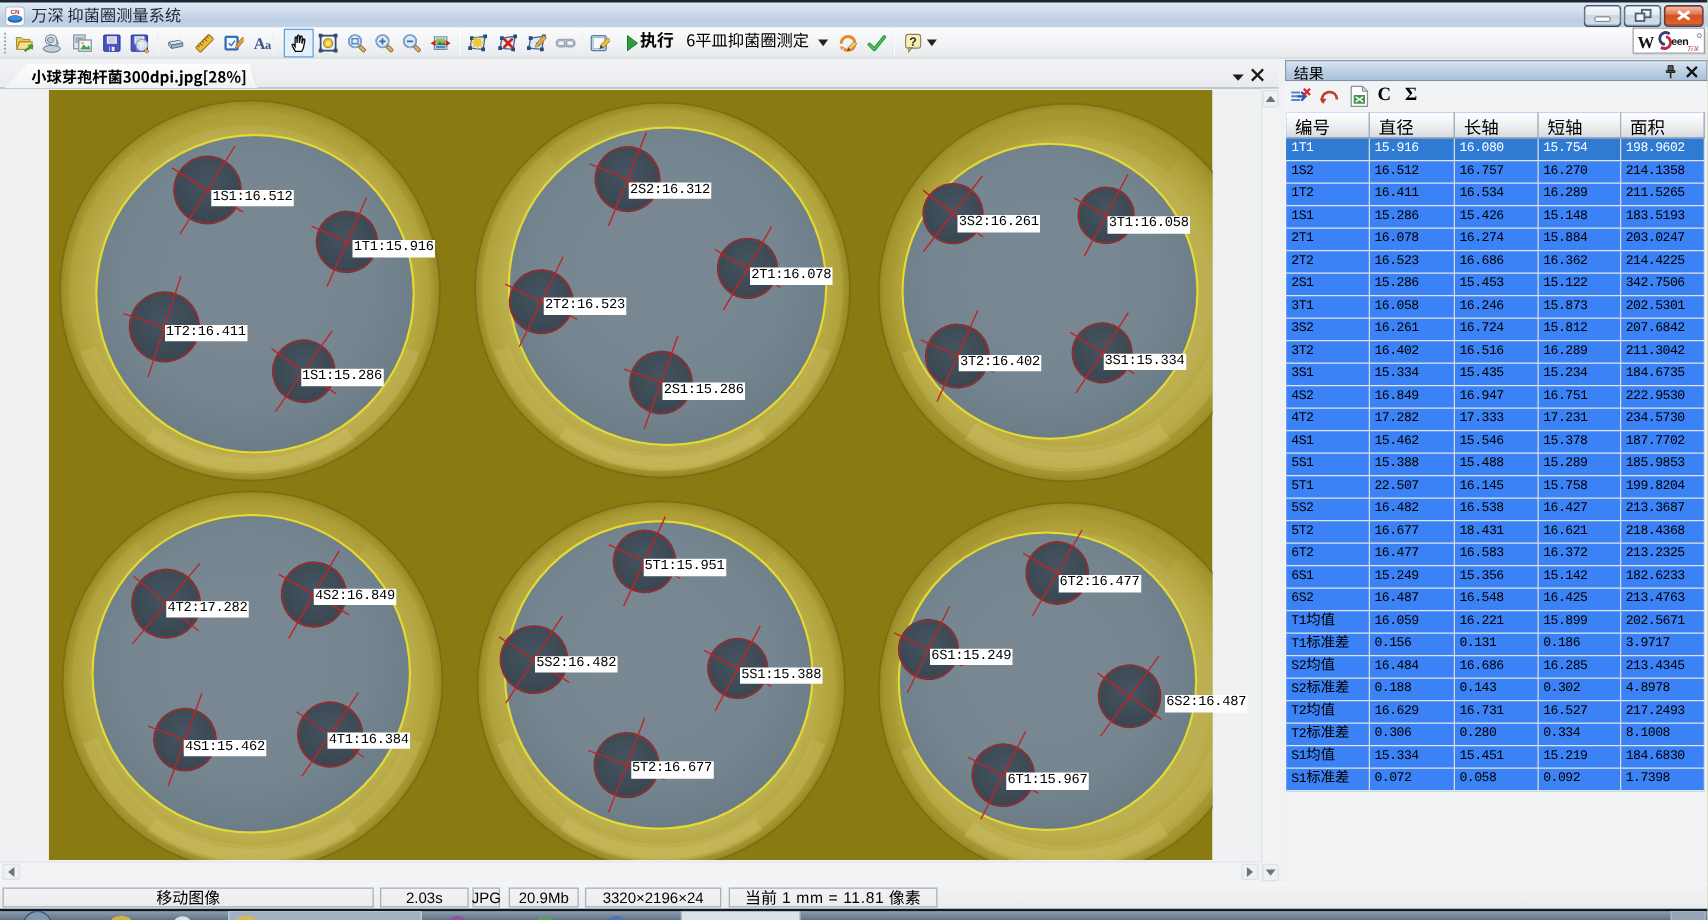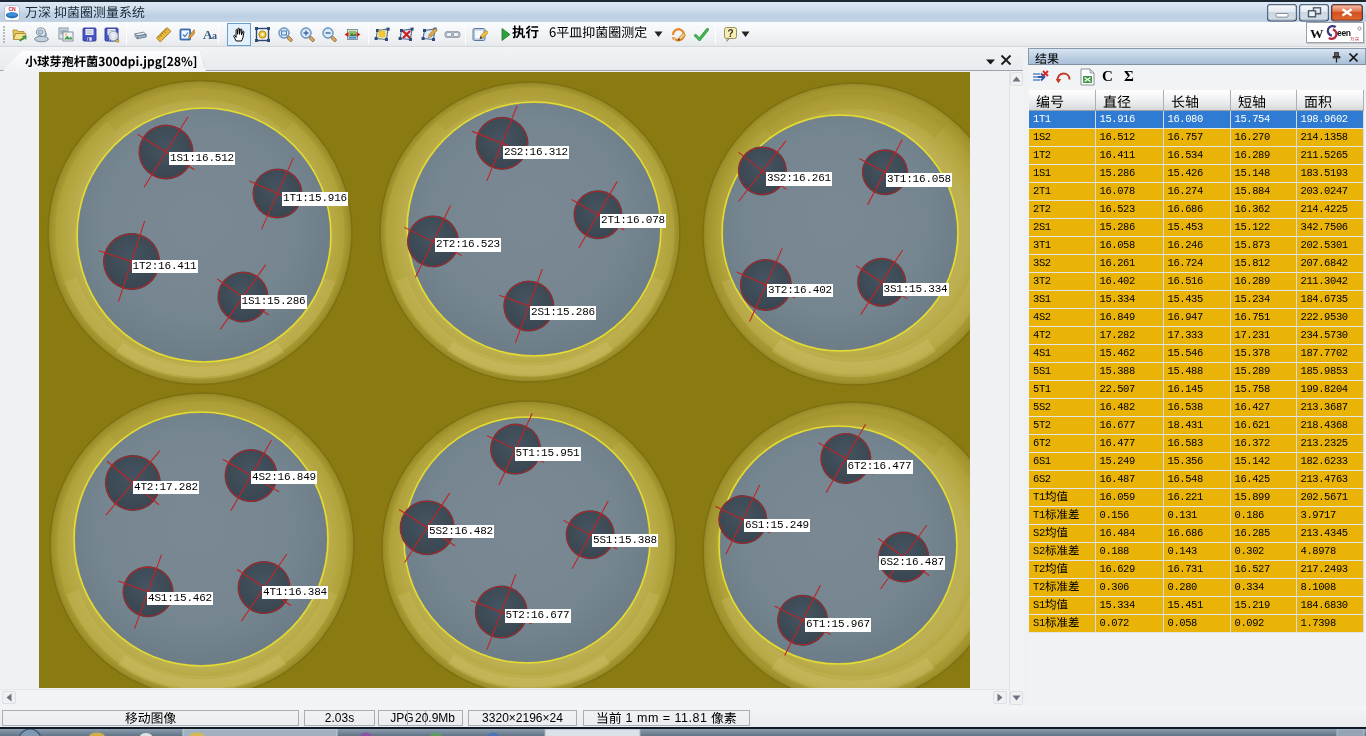--- a/index.html
+++ b/index.html
@@ -13,21 +13,21 @@
 #canvasbg{left:0;top:71px;width:1023px;height:635px;background:#f0f1f3}
 #photo{left:39px;top:72px}
 .lbl{position:absolute;background:#fff;color:#000;font-family:"Liberation Mono",monospace;font-size:11px;line-height:13.5px;height:13.5px;padding:0 1px;letter-spacing:-0.2px;white-space:nowrap}
 #vscroll{left:1009px;top:71px;width:14px;height:635px;background:#f2f3f5;border-left:1px solid #e0e3e6}
 #hscroll{left:0px;top:689px;width:1009px;height:17px;background:#f2f3f5;border-top:1px solid #e4e6e9}
 .sbtn{position:absolute;background:#eef0f2;border:1px solid #dde0e4;border-radius:2px;display:flex;align-items:center;justify-content:center}
 #panel{left:1028px;top:48px;width:338px;height:660px;background:#f0f2f4}
 #ptitle{position:absolute;left:0;top:0;width:338px;height:17px;background:linear-gradient(#d8e4f2,#bccfe2 55%,#aac0d8);border:1px solid #8899ab;border-bottom-color:#7f90a2}
 #ptools{position:absolute;left:0;top:17px;width:338px;height:25px;background:#f1f3f5}
 table{border-collapse:collapse;table-layout:fixed}
-#rtable{position:absolute;left:1px;top:42px;width:316px;background:#eab308;font-family:"Liberation Mono",monospace;font-size:10.5px;letter-spacing:-0.4px;color:#000}
+#rtable{position:absolute;left:1px;top:42px;width:316px;background:#3b82f6;font-family:"Liberation Mono",monospace;font-size:10.5px;letter-spacing:-0.4px;color:#000}
 #rtable th{height:20px;background:linear-gradient(#ffffff,#f1f2f3 45%,#dcdee1 90%,#d4d6d9);border-right:1px solid #aab0b6;border-bottom:1px solid #9aa0a7;font-weight:normal;text-align:left;padding:0 0 0 7px;font-size:12px}
 #rtable th .cjk{position:relative;top:2px}
 #rtable td{height:18px;border-right:1px solid #d7dade;border-bottom:1px solid #e2e5e8;padding:0 0 0 4px;white-space:nowrap;overflow:hidden}
 #rtable tr.sel td{background:#2f7ad2;color:#fff}
 #statusbar{left:0;top:706px;width:1366px;height:21px;background:linear-gradient(#f4f5f6,#e9ebee)}
 .sbox{position:absolute;top:4px;height:16px;border:1px solid #a9aeb5;display:flex;align-items:center;justify-content:center;font-size:12px;color:#000}
 #taskbar{left:0;top:727px;width:1366px;height:9px;background:linear-gradient(#8b9cae,#647487);border-top:2px solid #101a26}
 .cjk{display:inline-block;vertical-align:middle}
 .cjk svg{display:block}
 </style></head><body>
@@ -532,21 +532,21 @@
 <div class="lbl" style="left:133px;top:480.5px">4T2:17.282</div>
 <div class="lbl" style="left:251px;top:470.5px">4S2:16.849</div>
 <div class="lbl" style="left:147px;top:591.5px">4S1:15.462</div>
 <div class="lbl" style="left:262px;top:585.5px">4T1:16.384</div>
 <div class="lbl" style="left:514.5px;top:447px">5T1:15.951</div>
 <div class="lbl" style="left:428px;top:524.5px">5S2:16.482</div>
 <div class="lbl" style="left:592px;top:533.5px">5S1:15.388</div>
 <div class="lbl" style="left:504.5px;top:609px">5T2:16.677</div>
 <div class="lbl" style="left:846.5px;top:460px">6T2:16.477</div>
 <div class="lbl" style="left:744px;top:518.5px">6S1:15.249</div>
-<div class="lbl" style="left:879px;top:556px">6S2:16.487</div>
+<div class="lbl" style="left:932px;top:556px">6S2:16.487</div>
 <div class="lbl" style="left:805px;top:618px">6T1:15.967</div>
 <div id="vscroll" class="abs"></div>
 <div class="sbtn" style="left:1010px;top:72px;width:13px;height:14px">
     <svg width="9" height="6">
       <path d="M4.5 0.5 L8.5 5.5 H0.5z" fill="#6a7480"></path>
     </svg>
   </div>
 <div class="sbtn" style="left:1010px;top:691px;width:13px;height:14px">
     <svg width="9" height="6">
       <path d="M4.5 5.5 L8.5 0.5 H0.5z" fill="#6a7480"></path>
@@ -845,21 +845,21 @@
   </div>
 <div id="statusbar" class="abs">
     <div class="sbox" style="left:2px;width:297px">
       <span class="cjk">
         <svg width="52" height="16" viewBox="0 0 52 16">
           <path fill="#000" d="M4.4 2.2C3.5 2.6 2.0 2.9 0.7 3.2C0.8 3.4 1.0 3.7 1.0 3.9C1.5 3.8 2.0 3.8 2.5 3.6V5.7H0.6V6.6H2.4C1.9 8.1 1.1 9.8 0.4 10.7C0.6 10.9 0.8 11.3 0.9 11.6C1.5 10.8 2.1 9.4 2.5 8.1V13.8H3.4V7.9C3.8 8.5 4.3 9.3 4.4 9.6L5.0 8.9C4.8 8.6 3.8 7.3 3.4 6.9V6.6H5.0V5.7H3.4V3.4C4.0 3.3 4.5 3.1 5.0 2.9ZM6.5 5.3C7.0 5.5 7.4 5.9 7.8 6.2C6.9 6.7 5.9 7.0 4.9 7.3C5.1 7.5 5.3 7.8 5.4 8.0C8.0 7.3 10.4 6.0 11.5 3.5L10.9 3.2L10.8 3.3H8.4C8.7 2.9 8.9 2.6 9.2 2.2L8.2 2.0C7.6 3.0 6.5 4.1 4.9 4.9C5.1 5.0 5.4 5.3 5.5 5.5C6.3 5.1 7.0 4.6 7.5 4.1H10.2C9.8 4.7 9.2 5.3 8.6 5.7C8.2 5.4 7.7 5.0 7.2 4.8ZM7.2 10.3C7.7 10.6 8.2 11.1 8.6 11.5C7.4 12.3 6.1 12.8 4.6 13.1C4.8 13.3 5.0 13.6 5.1 13.9C8.3 13.1 11.1 11.5 12.3 8.1L11.6 7.8L11.5 7.9H9.2C9.5 7.6 9.7 7.2 9.9 6.9L8.9 6.7C8.3 7.8 7.0 9.2 5.0 10.0C5.3 10.2 5.5 10.5 5.7 10.7C6.8 10.1 7.7 9.4 8.5 8.7H11.0C10.6 9.6 10.0 10.3 9.3 10.9C8.9 10.5 8.4 10.1 7.9 9.8Z M13.9 3.1V4.0H18.9V3.1ZM21.2 2.3C21.2 3.2 21.2 4.1 21.1 5.0H19.3V5.9H21.1C20.9 8.8 20.4 11.5 18.7 13.1C18.9 13.3 19.3 13.6 19.4 13.8C21.3 12.0 21.8 9.1 22.0 5.9H23.9C23.8 10.5 23.6 12.2 23.3 12.6C23.2 12.7 23.0 12.7 22.8 12.7C22.5 12.7 21.8 12.7 21.1 12.7C21.3 13.0 21.4 13.4 21.4 13.6C22.1 13.7 22.8 13.7 23.2 13.6C23.6 13.6 23.9 13.5 24.1 13.1C24.6 12.6 24.7 10.8 24.9 5.5C24.9 5.4 24.9 5.0 24.9 5.0H22.1C22.1 4.1 22.1 3.2 22.1 2.3ZM13.9 12.2 14.0 12.2V12.2C14.2 12.1 14.7 11.9 18.3 11.1L18.5 12.0L19.4 11.7C19.1 10.8 18.5 9.3 18.0 8.1L17.3 8.3C17.5 8.9 17.8 9.7 18.0 10.3L15.0 11.0C15.4 9.8 15.9 8.4 16.3 7.0H19.1V6.1H13.5V7.0H15.3C14.9 8.5 14.4 10.0 14.2 10.5C14.0 10.9 13.8 11.3 13.6 11.4C13.7 11.6 13.9 12.0 13.9 12.2Z M30.4 9.2C31.4 9.4 32.7 9.9 33.4 10.3L33.8 9.6C33.1 9.3 31.8 8.8 30.8 8.6ZM29.1 10.9C30.9 11.1 33.1 11.6 34.3 12.0L34.8 11.3C33.5 10.9 31.3 10.4 29.6 10.2ZM26.7 2.6V13.8H27.6V13.3H36.4V13.8H37.3V2.6ZM27.6 12.4V3.5H36.4V12.4ZM30.9 3.7C30.3 4.8 29.2 5.8 28.1 6.4C28.3 6.6 28.6 6.9 28.7 7.0C29.1 6.8 29.5 6.5 29.9 6.1C30.3 6.5 30.8 6.9 31.3 7.2C30.2 7.8 29.0 8.1 27.8 8.4C28.0 8.6 28.2 8.9 28.3 9.2C29.5 8.9 30.9 8.4 32.1 7.7C33.2 8.3 34.4 8.7 35.6 9.0C35.7 8.8 36.0 8.4 36.1 8.3C35.0 8.1 33.9 7.7 32.9 7.3C33.8 6.6 34.6 5.9 35.2 5.0L34.6 4.7L34.5 4.8H31.2C31.4 4.5 31.6 4.3 31.7 4.0ZM30.4 5.6 30.5 5.5H33.8C33.4 6.0 32.8 6.5 32.1 6.8C31.4 6.5 30.9 6.1 30.4 5.6Z M44.6 3.7H46.9C46.7 4.1 46.4 4.5 46.2 4.7H43.8C44.1 4.4 44.4 4.1 44.6 3.7ZM44.6 2.1C44.1 3.1 43.1 4.5 41.7 5.5C41.9 5.6 42.2 5.9 42.3 6.1C42.5 5.9 42.8 5.7 43.0 5.5V7.5H45.0C44.4 8.1 43.4 8.6 42.1 9.0C42.3 9.2 42.5 9.4 42.6 9.6C43.8 9.2 44.6 8.8 45.2 8.3C45.4 8.5 45.6 8.7 45.8 8.9C44.9 9.7 43.3 10.5 42.1 10.9C42.3 11.0 42.5 11.3 42.6 11.5C43.7 11.1 45.2 10.3 46.1 9.5C46.3 9.7 46.4 10.0 46.4 10.2C45.4 11.2 43.5 12.2 42.0 12.7C42.1 12.8 42.4 13.1 42.5 13.4C43.9 12.9 45.5 12.0 46.6 11.0C46.7 11.8 46.6 12.5 46.3 12.8C46.1 13.0 45.9 13.0 45.7 13.0C45.5 13.0 45.2 13.0 44.8 13.0C45.0 13.2 45.1 13.6 45.1 13.8C45.4 13.8 45.6 13.8 45.9 13.8C46.3 13.8 46.7 13.7 47.0 13.4C47.5 12.9 47.7 11.5 47.3 10.1L47.9 9.8C48.4 11.2 49.2 12.4 50.2 13.1C50.3 12.9 50.6 12.5 50.8 12.4C49.8 11.8 49.0 10.7 48.6 9.5C49.1 9.2 49.6 8.9 50.0 8.7L49.4 8.1C48.8 8.5 47.8 9.1 47.0 9.5C46.8 8.9 46.3 8.3 45.8 7.8L46.1 7.5H49.9V4.7H47.2C47.5 4.3 47.9 3.8 48.2 3.3L47.6 2.9L47.4 3.0H45.1L45.6 2.2ZM43.8 5.5H46.1C46.1 5.9 45.9 6.3 45.6 6.8H43.8ZM46.9 5.5H49.0V6.8H46.6C46.8 6.3 46.9 5.9 46.9 5.5ZM41.8 2.1C41.1 4.0 40.0 6.0 38.8 7.2C39.0 7.4 39.2 7.9 39.3 8.2C39.7 7.7 40.1 7.3 40.4 6.7V13.8H41.3V5.3C41.9 4.4 42.3 3.4 42.7 2.4Z"></path>
         </svg>
       </span>
     </div>
     <div class="sbox" style="left:304px;width:71px">2.03s</div>
-    <div class="sbox" style="left:378px;width:48px">JPG</div>
+    <div class="sbox" style="left:378px;width:22px">JPG</div>
     <div class="sbox" style="left:407px;width:56px">20.9Mb</div>
     <div class="sbox" style="left:468px;width:109px">3320×2196×24</div>
     <div class="sbox" style="left:583px;width:167px">
       <span class="cjk">
         <svg width="26" height="16" viewBox="0 0 26 16">
           <path fill="#000" d="M1.5 3.0C2.2 3.9 2.9 5.1 3.2 5.9L4.1 5.5C3.8 4.7 3.1 3.5 2.4 2.6ZM10.3 2.5C9.9 3.5 9.2 4.8 8.6 5.7L9.4 6.0C10.0 5.2 10.7 3.9 11.3 2.8ZM1.5 12.3V13.3H10.1V13.8H11.1V6.6H6.9V2.0H5.9V6.6H1.7V7.5H10.1V9.4H2.2V10.3H10.1V12.3Z M20.5 6.2V11.5H21.4V6.2ZM23.1 5.8V12.6C23.1 12.8 23.1 12.9 22.9 12.9C22.6 12.9 22.0 12.9 21.2 12.9C21.3 13.1 21.5 13.5 21.5 13.8C22.5 13.8 23.2 13.8 23.5 13.6C23.9 13.5 24.1 13.2 24.1 12.6V5.8ZM22.1 2.0C21.8 2.6 21.3 3.5 20.9 4.1H17.0L17.6 3.8C17.4 3.3 16.8 2.6 16.4 2.0L15.5 2.4C15.9 2.9 16.4 3.6 16.6 4.1H13.5V5.0H24.9V4.1H21.9C22.3 3.5 22.7 2.9 23.1 2.3ZM18.0 8.9V10.2H15.2V8.9ZM18.0 8.2H15.2V6.9H18.0ZM14.3 6.1V13.8H15.2V11.0H18.0V12.7C18.0 12.9 18.0 12.9 17.8 12.9C17.6 12.9 17.0 12.9 16.4 12.9C16.5 13.2 16.7 13.5 16.7 13.8C17.6 13.8 18.2 13.8 18.5 13.6C18.9 13.5 19.0 13.2 19.0 12.7V6.1Z"></path>
         </svg>
       </span>
       <span style="letter-spacing:0.5px;font-size:12.5px">&nbsp;1 mm = 11.81&nbsp;</span>
       <span class="cjk">

